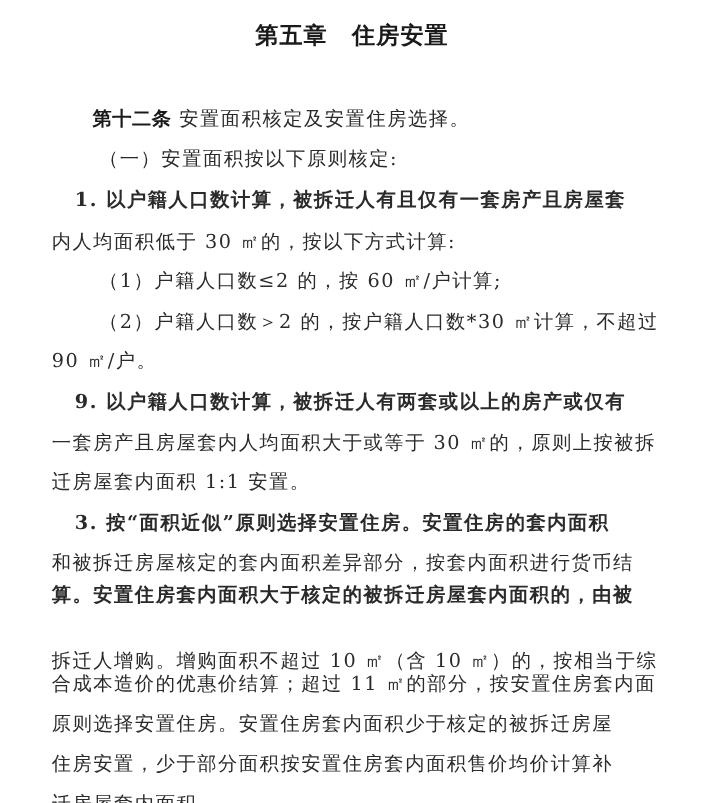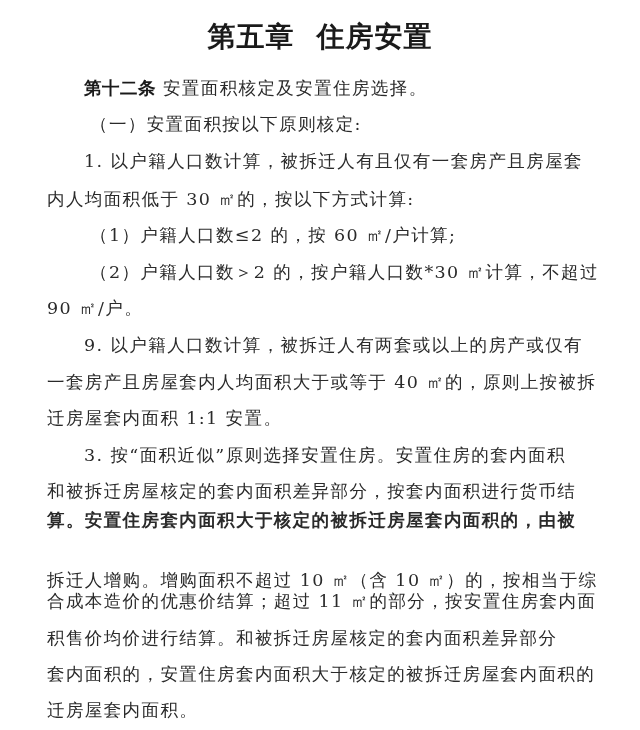--- a/index.html
+++ b/index.html
@@ -1,23 +1,23 @@
 <!DOCTYPE html>
 <html><head>
 <meta charset="utf-8">
 <style>
   html, body { margin: 0; padding: 0; background: #ffffff; }
   body { width: 640px; height: 730px; position: relative; overflow: hidden;
          font-family: "DejaVu Serif", "Liberation Serif", serif; color: #2a2a2a; }
   .title { position: absolute; top: 18px; left: 0; width: 640px; text-align: center;
-           font-size: 28px; font-weight: bold; letter-spacing: 1px; color: #1a1a1a; }
+           font-size: 21px; font-weight: bold; letter-spacing: 1px; color: #1a1a1a; }
   .title .gap { display: inline-block; width: 22px; }
   .line { position: absolute; left: 47px; width: 552px; font-size: 17.5px; height: 28px;
-          line-height: 28px; white-space: nowrap; letter-spacing: 1.4px; }
-  .indent { left: 84px; width: 515px; }
+          line-height: 28px; white-space: nowrap; letter-spacing: 1.4px; margin-top: 21px; }
+  .indent { left: 68px; width: 515px; font-weight: bold; }
   .indent2 { left: 90px; }
   .bold { font-family: "DejaVu Sans", "Liberation Sans", sans-serif; font-weight: bold; color: #1a1a1a; letter-spacing: 0.5px; }
 </style>
 </head>
 <body>
 
 <div class="title">
   <span>第五章</span><span class="gap"></span><span>住房安置</span>
 </div>
 
@@ -26,22 +26,22 @@
   <span>安置面积核定及安置住房选择。</span>
 </div>
 
 <div class="line indent2" style="top:110px;">（一）安置面积按以下原则核定:</div>
 <div class="line indent" style="top:147px;">1. 以户籍人口数计算，被拆迁人有且仅有一套房产且房屋套</div>
 <div class="line" style="top:185px;">内人均面积低于 30 ㎡的，按以下方式计算:</div>
 <div class="line indent2" style="top:221px;">（1）户籍人口数≤2 的，按 60 ㎡/户计算;</div>
 <div class="line indent2" style="top:258px;">（2）户籍人口数＞2 的，按户籍人口数*30 ㎡计算，不超过</div>
 <div class="line" style="top:294px;">90 ㎡/户。</div>
 <div class="line indent" style="top:331px;">9. 以户籍人口数计算，被拆迁人有两套或以上的房产或仅有</div>
-<div class="line" style="top:368px;">一套房产且房屋套内人均面积大于或等于 40 ㎡的，原则上按被拆</div>
+<div class="line" style="top:368px;">一套房产且房屋套内人均面积大于或等于 30 ㎡的，原则上按被拆</div>
 <div class="line" style="top:404px;">迁房屋套内面积 1:1 安置。</div>
 <div class="line indent" style="top:441px;">3. 按“面积近似”原则选择安置住房。安置住房的套内面积</div>
 <div class="line" style="top:477px;">和被拆迁房屋核定的套内面积差异部分，按套内面积进行货币结</div>
 <div class="line" style="top:506px;font-weight:bold;">算。安置住房套内面积大于核定的被拆迁房屋套内面积的，由被</div>
 <div class="line" style="top:566px;">拆迁人增购。增购面积不超过 10 ㎡（含 10 ㎡）的，按相当于综</div>
 <div class="line" style="top:587px;">合成本造价的优惠价结算；超过 11 ㎡的部分，按安置住房套内面</div>
-<div class="line" style="top:624px;">积售价均价进行结算。和被拆迁房屋核定的套内面积差异部分</div>
-<div class="line" style="top:660px;">套内面积的，安置住房套内面积大于核定的被拆迁房屋套内面积的</div>
+<div class="line" style="top:624px;">原则选择安置住房。安置住房套内面积少于核定的被拆迁房屋</div>
+<div class="line" style="top:660px;">住房安置，少于部分面积按安置住房套内面积售价均价计算补</div>
 <div class="line" style="top:696px;">迁房屋套内面积。</div>
 
 </body></html>

